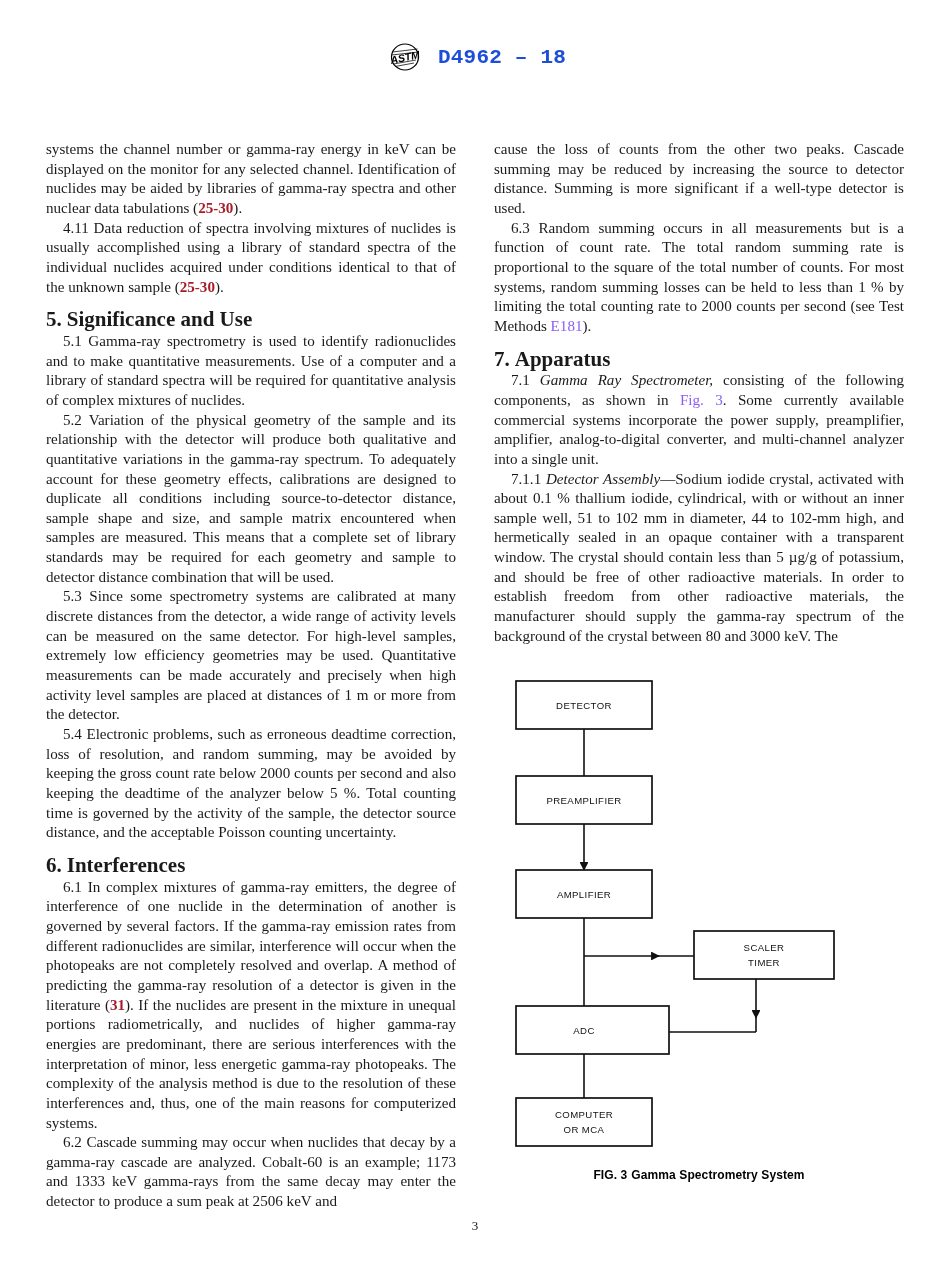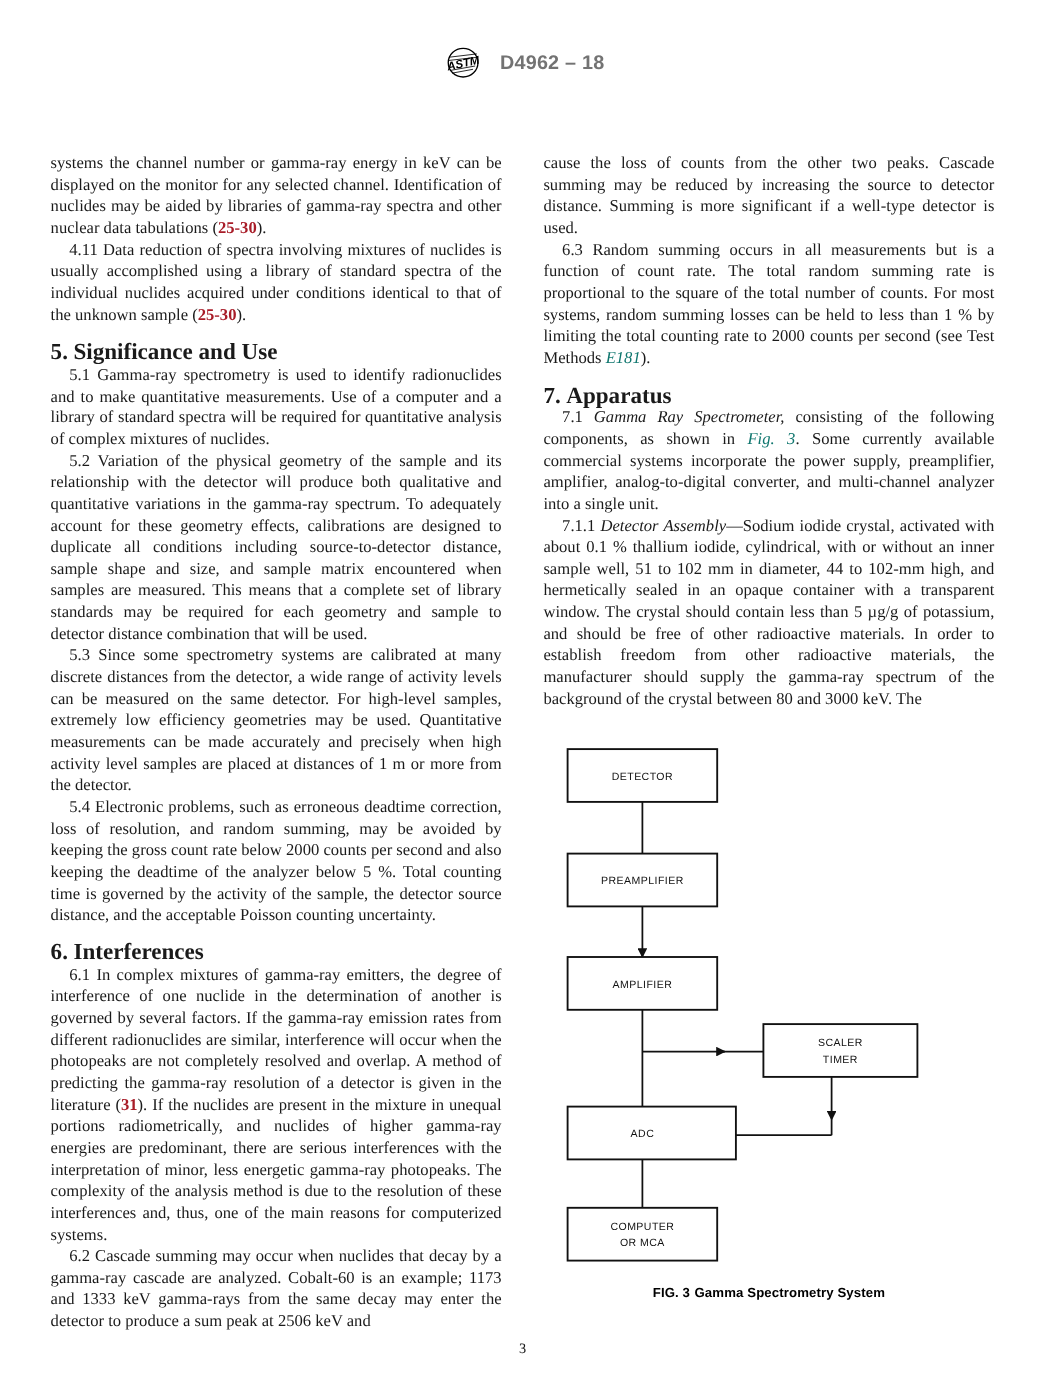--- a/index.html
+++ b/index.html
@@ -26,25 +26,25 @@
     align-items: center;
     justify-content: center;
     gap: 12px;
   }
   .astm-logo {
     width: 42px;
     height: 30px;
     display: block;
   }
   .designation {
-    font-family: Liberation Sans, sans-serif;
-    font-weight: bold;
-    font-size: 18px;
+    font-family: Liberation Mono, monospace;
+    font-weight: bold;
+    font-size: 21px;
     letter-spacing: 0.2px;
-    color: #737373;
+    color: #1d4ed8;
   }
 
   
   .columns {
     position: absolute;
     top: 92px;
     left: 46px;
     width: 858px;
     display: flex;
     gap: 38px;
@@ -75,23 +75,22 @@
     text-align: left;
     text-indent: 0;
   }
   h2.section-head .num { margin-right: 5px; }
 
   .ref {
     color: #a81c28;
     font-weight: bold;
   }
   .link {
-    color: #0f766e;
+    color: #8b5cf6;
     font-weight: normal;
-    font-style: italic;
   }
   .ital { font-style: italic; }
 
   
   .figure {
     margin-top: 20px;
     width: 410px;
     position: relative;
   }
   .figure-canvas {

